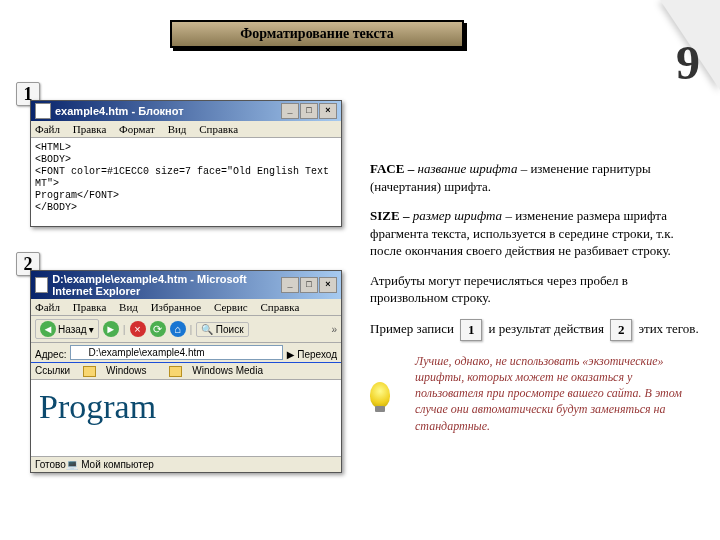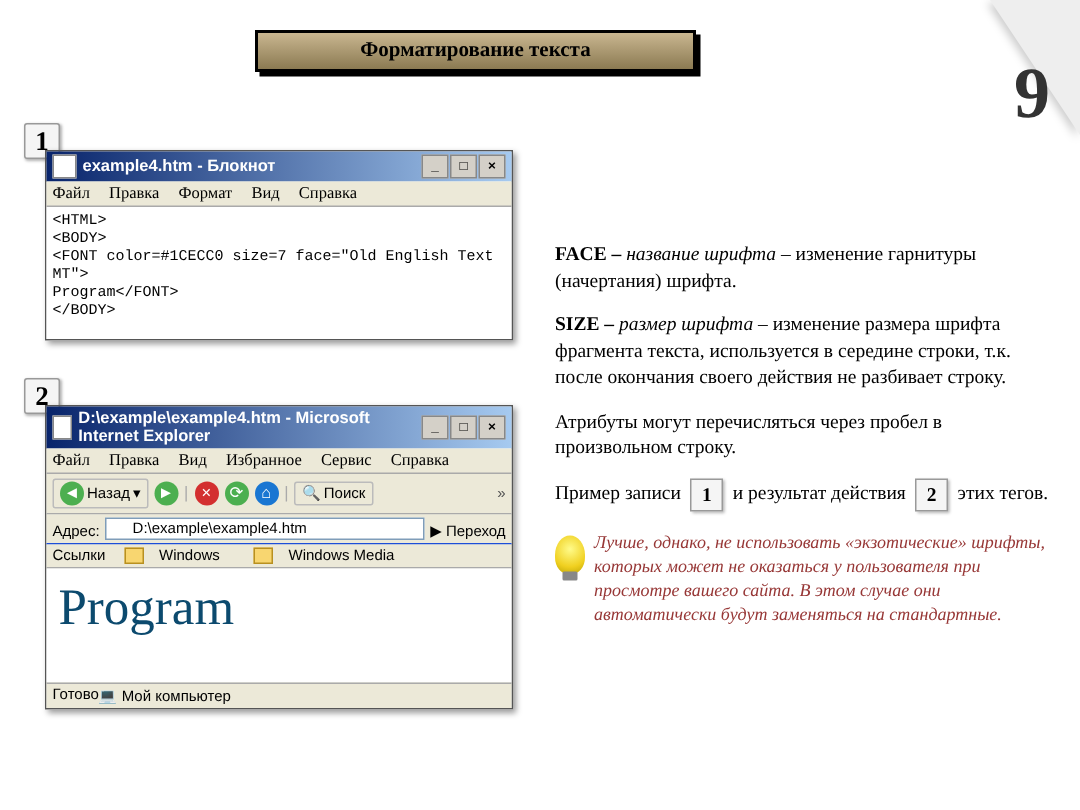--- a/index.html
+++ b/index.html
@@ -217,22 +217,22 @@
     background: #f5f5f5;
     text-align: center;
     line-height: 20px;
     font-weight: bold;
     margin: 0 3px;
     vertical-align: middle;
     box-shadow: 1px 1px 2px rgba(0,0,0,0.3);
   }
   .tip-block {
     display: flex;
-    align-items: flex-start;
-    gap: 6px;
+    align-items: center;
+    gap: 25px;
     margin-top: 10px;
   }
   .bulb {
     width: 20px;
     height: 26px;
     background: radial-gradient(circle at 50% 35%, #fffb8a 0%, #f0d020 60%, #b8a000 100%);
     border-radius: 50% 50% 45% 45%;
     margin-top: 4px;
     flex-shrink: 0;
     position: relative;

